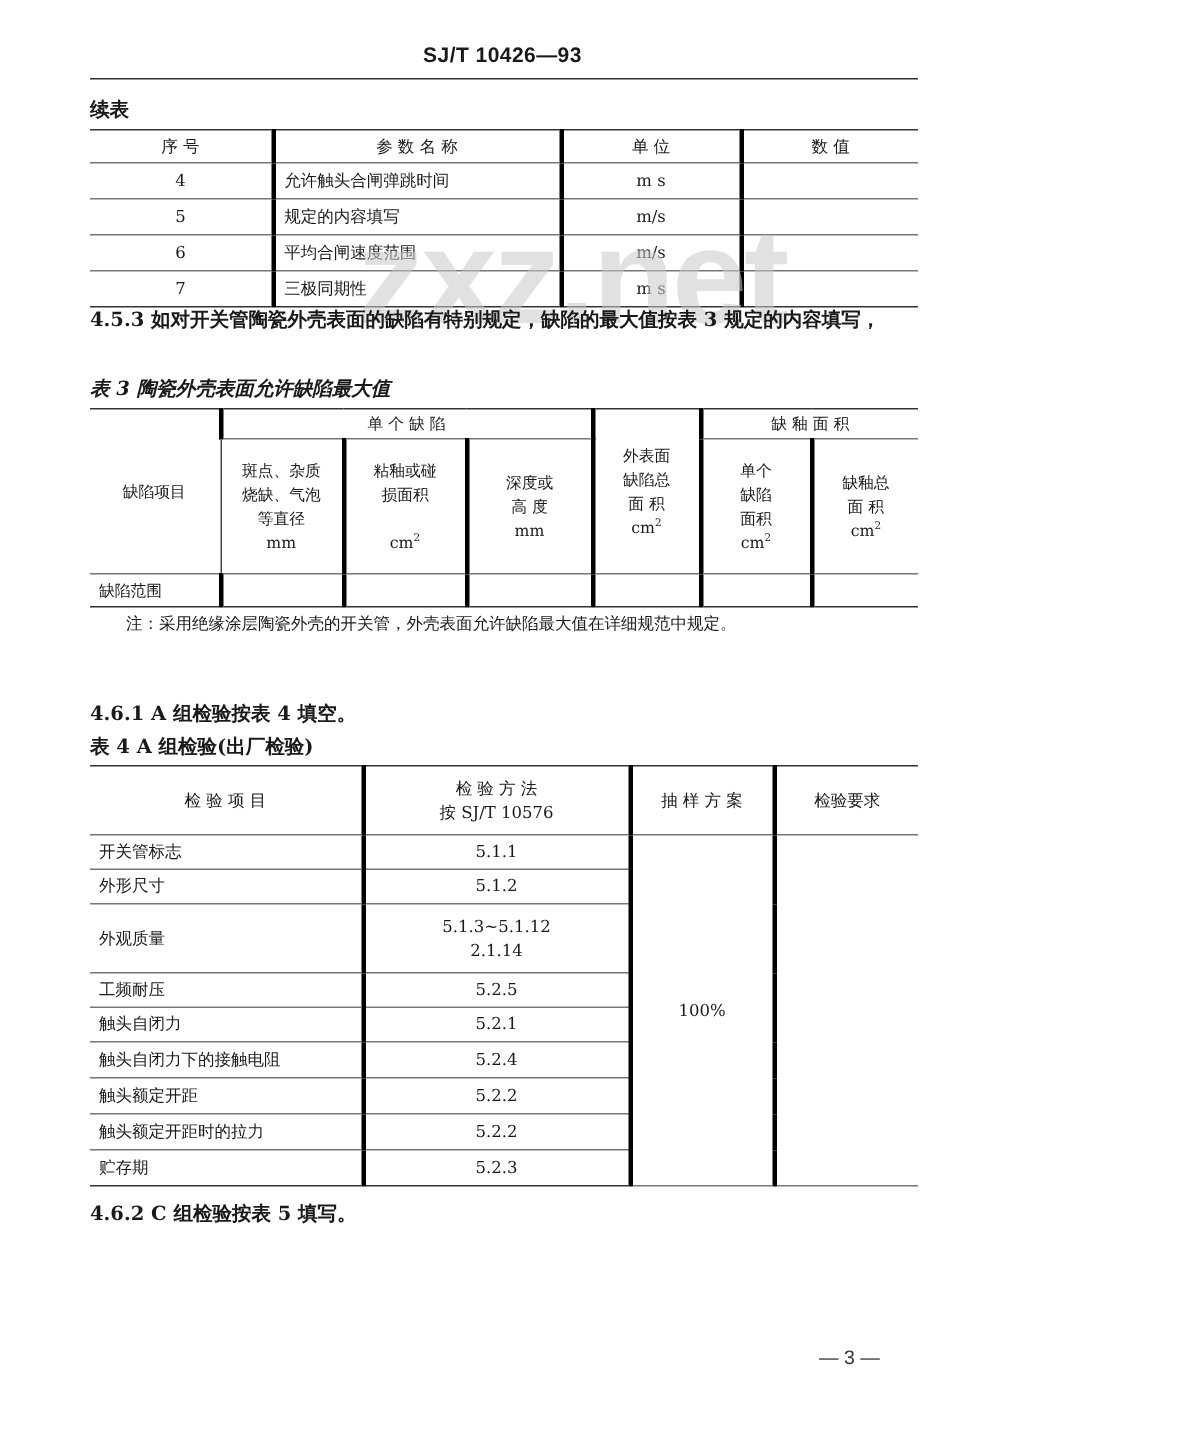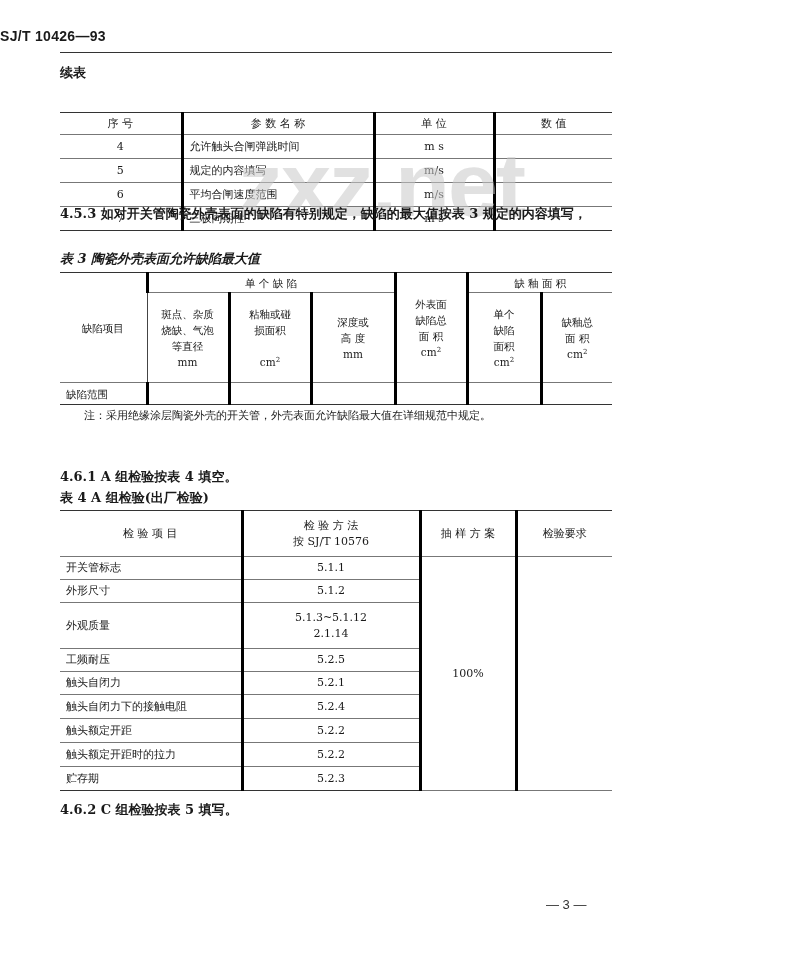--- a/index.html
+++ b/index.html
@@ -1,21 +1,21 @@
 <!DOCTYPE html>
 <html><head>
   <meta charset="utf-8">
   <style>
     html, body { margin: 0; padding: 0; }
     body {
       width: 800px; height: 965px; background: #ffffff; position: relative; overflow: hidden;
       font-family: "DejaVu Serif", "Liberation Serif", serif; color: #1a1a1a;
     }
     .abs { position: absolute; }
-    .header { left: 0; width: 670px; top: 28px; text-align: left; font-size: 14px; font-family: "Liberation Sans", sans-serif; font-weight: bold; letter-spacing: 0.3px; }
+    .header { left: 0; width: 670px; top: 28px; text-align: center; font-size: 14px; font-family: "Liberation Sans", sans-serif; font-weight: bold; letter-spacing: 0.3px; }
     .hrule { left: 60px; width: 552px; top: 52px; height: 0; border-top: 1.5px solid #333; }
     .caption { left: 60px; width: 552px; font-size: 13px; font-weight: bold; }
     table { border-collapse: collapse; position: absolute; left: 60px; width: 552px; font-size: 11px; }
     td, th { font-weight: normal; border-left: 3px solid #000000; border-right: 1px solid #444; border-bottom: 1px solid #777; text-align: center; vertical-align: middle; padding: 0; line-height: 16px; }
     tr > *:first-child { border-left: none; }
     tr > *:last-child { border-right: none; }
     table.top-rule { border-top: 1.5px solid #333; }
     table.bottom-rule tr:last-child > * { border-bottom: 1.5px solid #333; }
     .left { text-align: left; padding-left: 6px; }
     .para { left: 60px; width: 560px; font-size: 13px; line-height: 20px; font-weight: bold; }
@@ -24,21 +24,21 @@
     .watermark { left: 238px; top: 140px; font-family: "Liberation Sans", sans-serif; font-weight: bold; font-size: 90px; color: rgba(200,200,200,0.55); letter-spacing: -2px; pointer-events: none; line-height: 1; text-align: right; }
     .pagenum { left: 546px; top: 897px; font-size: 13px; font-family: "Liberation Sans", sans-serif; color: #333; }
   </style>
 </head>
 <body>
 
 <div class="abs header">SJ/T 10426—93</div>
 <div class="abs hrule"></div>
 
 <div class="abs caption" style="top:64px;">续表</div>
-<table class="top-rule bottom-rule" style="top:86px;margin-top:26px;">
+<table class="top-rule bottom-rule" style="top:86px;">
   <colgroup>
       <col style="width:122px">
       <col style="width:192px">
       <col style="width:120px">
       <col style="width:118px">
     </colgroup>
   <tbody>
       <tr style="height:22px">
     <th>序 号</th>
     <th>参 数 名 称</th>

